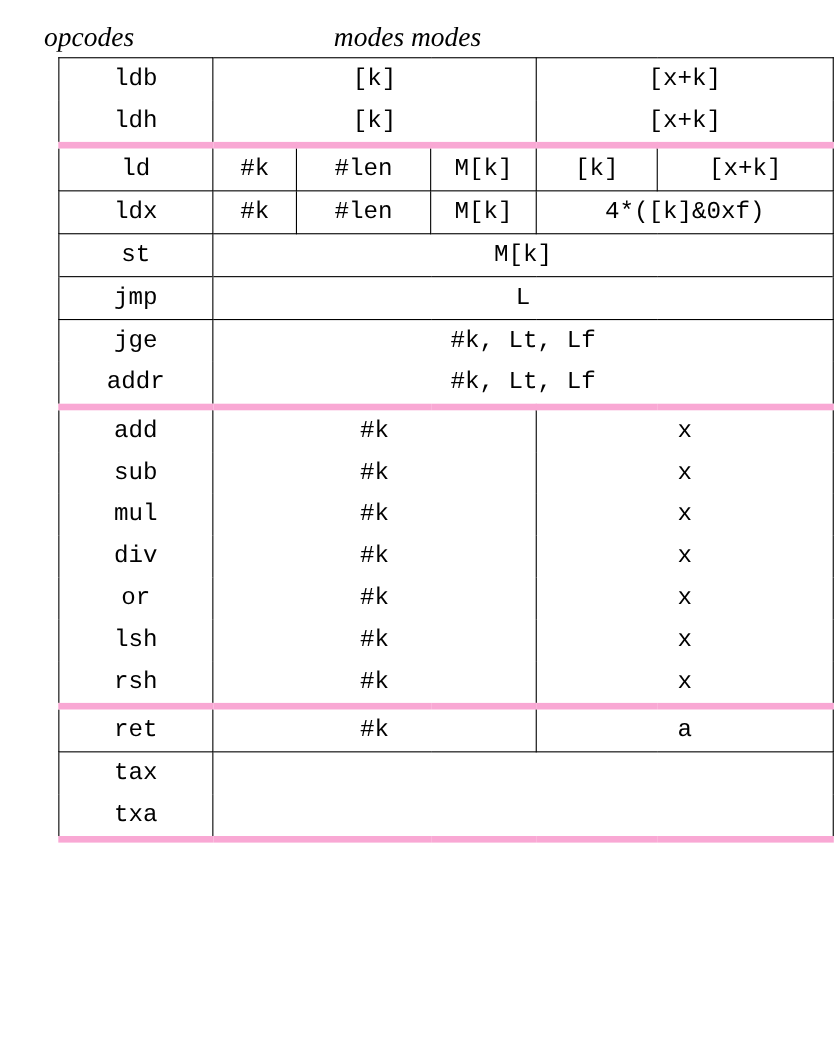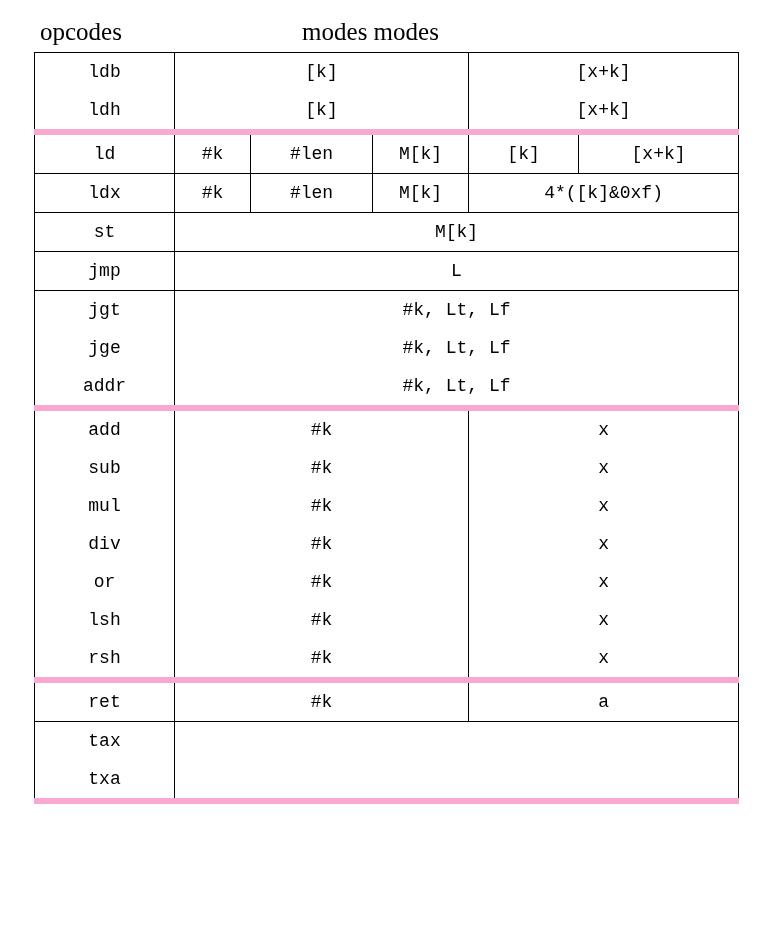--- a/index.html
+++ b/index.html
@@ -16,41 +16,43 @@
   }
   .page {
     position: relative;
     width: 759px;
     height: 947px;
     box-sizing: border-box;
     padding: 18px 22px 0 34px;
   }
   .headings {
     display: flex;
-    align-items: flex-start;
+    align-items: center;
     height: 34px;
+    font-style: italic;
     font-size: 25px;
     font-family: "Liberation Serif", serif;
   }
   .head-opcodes {
     width: 132px;
     text-align: left;
     padding-left: 6px;
   }
   .head-addrmodes {
     flex: 1;
     text-align: center;
     padding-right: 168px;
   }
   table.bpf {
     border-collapse: collapse;
     width: 704px;
     table-layout: fixed;
     font-family: "Liberation Mono", monospace;
-    font-size: 18px;
+    font-size: 22px;
+    margin-left: 19px;
   }
   table.bpf td {
     border: 1px solid #000000;
     padding: 0;
     height: 38px;
     line-height: 38px;
     text-align: center;
     vertical-align: middle;
     white-space: nowrap;
   }
@@ -120,24 +122,20 @@
         <td class="op">st</td>
         <td colspan="5">M[k]</td>
       </tr>
 
       <tr>
         <td class="op">jmp</td>
         <td colspan="5">L</td>
       </tr>
 
       <tr class="sub">
-        <td class="op">jgt</td>
-        <td colspan="5">#k, Lt, Lf</td>
-      </tr>
-      <tr class="sub">
         <td class="op">jge</td>
         <td colspan="5">#k, Lt, Lf</td>
       </tr>
       <tr class="sub group-last">
         <td class="op">addr</td>
         <td colspan="5">#k, Lt, Lf</td>
       </tr>
 
       <tr class="sub group-first">
         <td class="op">add</td>

